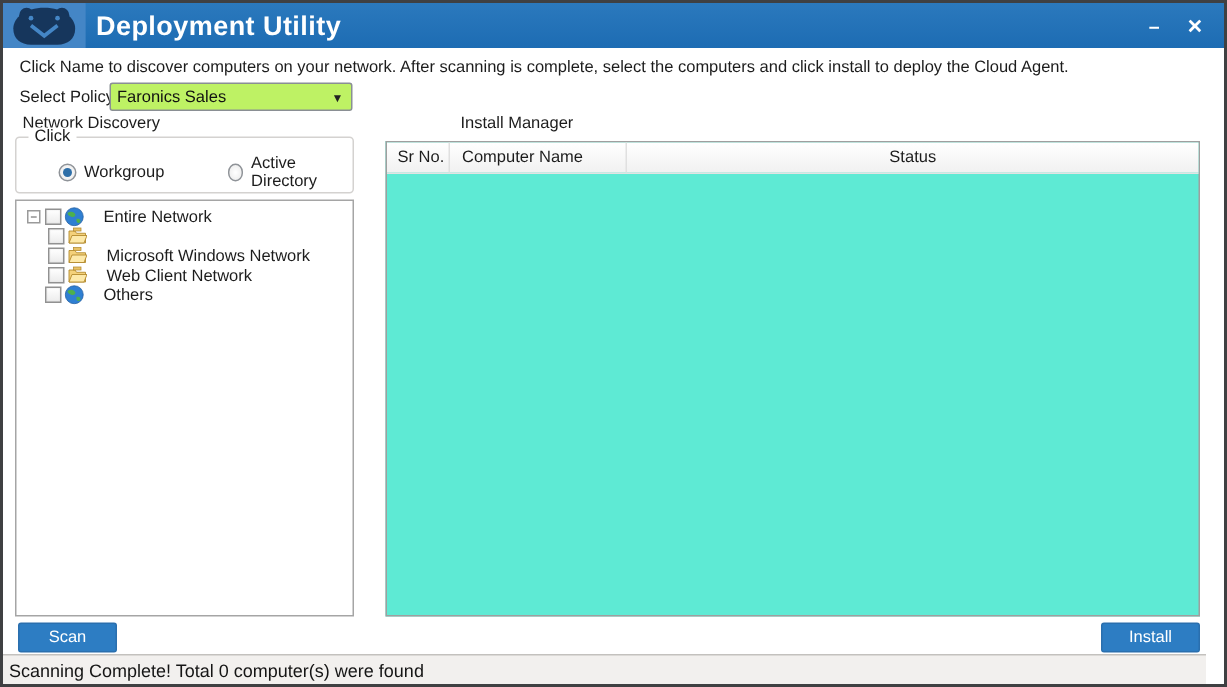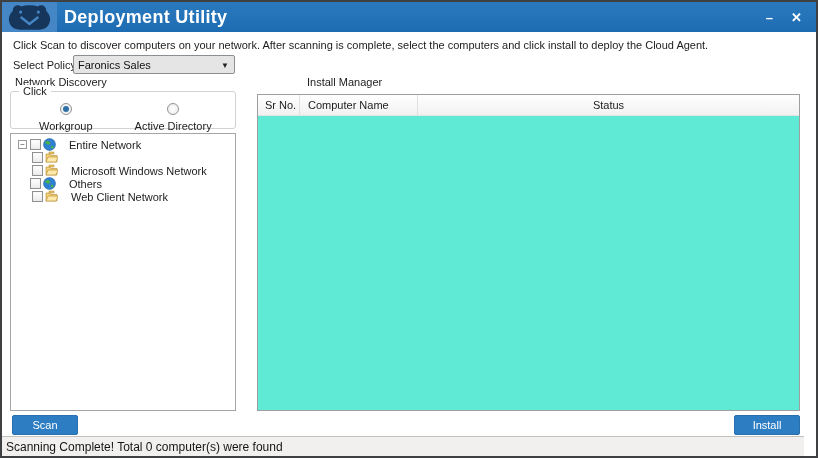--- a/index.html
+++ b/index.html
@@ -21,38 +21,38 @@
     position:absolute; left:62px; top:5px;
     color:#ffffff; font-size:18px; font-weight:bold; letter-spacing:0.3px;
   }
   .win-controls { position:absolute; right:10px; top:0; height:30px; display:flex; align-items:center; gap:10px; }
   .win-btn { color:#ffffff; font-weight:bold; font-size:13px; line-height:1; cursor:default; padding:2px 4px; }
   
   .instruction { position:absolute; left:11px; top:37px; font-size:11px; color:#1c1c1c; }
   .policy-label { position:absolute; left:11px; top:57px; font-size:11px; color:#1c1c1c; }
   .combobox {
     position:absolute; left:71px; top:53px; width:162px; height:19px;
-    border:1px solid #8a8f94; border-radius:2px; background:#e5e5e5;
+    border:1px solid #8a8f94; border-radius:2px; background:#bef264;
     font-size:11px; color:#111; display:flex; align-items:center; padding-left:4px;
   }
   .combobox .arrow { position:absolute; right:5px; top:5px; font-size:8px; color:#222; }
   .section-label { position:absolute; font-size:11px; color:#1c1c1c; }
   #lbl-netdisc { left:13px; top:74px; }
   #lbl-installmgr { left:257px; top:74px;margin-left:48px; }
   
   .groupbox {
     position:absolute; left:8px; top:89px; width:226px; height:38px;
     border:1px solid #d4d2d0; border-radius:3px;
   }
   .groupbox .legend {
     position:absolute; top:-7px; left:8px; background:#ffffff;
     padding:0 4px; font-size:11px; color:#1c1c1c;
   }
   .radio-row { position:absolute; top:11px; left:0; right:0; display:flex; }
-  .radio-item { display:flex; align-items:center; gap:5px; font-size:11px; color:#1c1c1c;flex-direction:column; }
+  .radio-item { display:flex; align-items:center; gap:5px; font-size:11px; color:#1c1c1c; }
   .radio-item.first { margin-left:28px; }
   .radio-item.second { margin-left:42px; }
   .radio {
     width:12px; height:12px; border:1px solid #8f9398; border-radius:50%;
     background:radial-gradient(#ffffff, #e9e9e9); position:relative;
   }
   .radio.checked::after {
     content:""; position:absolute; left:2px; top:2px; width:6px; height:6px;
     border-radius:50%; background:#2f6fa8;
   }
@@ -126,21 +126,21 @@
         <circle cx="37" cy="10" r="1.6" fill="#4486c6"></circle>
       </svg>
     </div>
     <div class="title-text">Deployment Utility</div>
     <div class="win-controls">
       <span class="win-btn">–</span>
       <span class="win-btn">✕</span>
     </div>
   </div>
 
-  <div class="instruction">Click Scan to discover computers on your network. After scanning  is complete, select the computers and click install to deploy the Cloud Agent.</div>
+  <div class="instruction">Click Name to discover computers on your network. After scanning  is complete, select the computers and click install to deploy the Cloud Agent.</div>
 
   <div class="policy-label">Select Policy</div>
   <div class="combobox">
     <span>Faronics Sales</span>
     <span class="arrow">▼</span>
   </div>
 
   <div class="section-label" id="lbl-netdisc">Network Discovery</div>
   <div class="section-label" id="lbl-installmgr">Install Manager</div>
 
@@ -184,38 +184,38 @@
       <span class="checkbox indent-child"></span>
       <svg class="tree-icon" viewBox="0 0 13 13">
         <path d="M1,3 L5,3 L6,4.5 L12,4.5 L12,11 L1,11 Z" fill="#f4d17a" stroke="#b38a2e" stroke-width="0.6"></path>
         <path d="M1,11 L3,6 L13,6 L11,11 Z" fill="#fde9a9" stroke="#b38a2e" stroke-width="0.6"></path>
         <rect x="4" y="1" width="5" height="2" fill="#e8c268" stroke="#b38a2e" stroke-width="0.5"></rect>
       </svg>
       <span class="tree-label">Microsoft Windows Network</span>
     </div>
 
     <div class="tree-row">
+      <span class="checkbox indent-child"></span>
+      <svg class="tree-icon" viewBox="0 0 13 13">
+        <path d="M1,3 L5,3 L6,4.5 L12,4.5 L12,11 L1,11 Z" fill="#f4d17a" stroke="#b38a2e" stroke-width="0.6"></path>
+        <path d="M1,11 L3,6 L13,6 L11,11 Z" fill="#fde9a9" stroke="#b38a2e" stroke-width="0.6"></path>
+        <rect x="4" y="1" width="5" height="2" fill="#e8c268" stroke="#b38a2e" stroke-width="0.5"></rect>
+      </svg>
+      <span class="tree-label">Web Client Network</span>
+    </div>
+
+    <div class="tree-row">
       <span class="spacer9" style="margin-left:7px;"></span>
       <span class="checkbox"></span>
       <svg class="tree-icon" viewBox="0 0 13 13">
         <circle cx="6.5" cy="6.5" r="6" fill="#2f7fd2" stroke="#1c5a9e" stroke-width="0.5"></circle>
         <path d="M2,4 C4,2.5 6,3 7,4.5 C8,6 6,7 4.5,6.5 C3,6 2,5 2,4 Z" fill="#4db04d"></path>
         <path d="M8,8 C10,7.5 11,8.5 10.5,10 C9.5,11.5 7.5,10.5 8,8 Z" fill="#4db04d"></path>
       </svg>
       <span class="tree-label">Others</span>
-    </div>
-
-    <div class="tree-row">
-      <span class="checkbox indent-child"></span>
-      <svg class="tree-icon" viewBox="0 0 13 13">
-        <path d="M1,3 L5,3 L6,4.5 L12,4.5 L12,11 L1,11 Z" fill="#f4d17a" stroke="#b38a2e" stroke-width="0.6"></path>
-        <path d="M1,11 L3,6 L13,6 L11,11 Z" fill="#fde9a9" stroke="#b38a2e" stroke-width="0.6"></path>
-        <rect x="4" y="1" width="5" height="2" fill="#e8c268" stroke="#b38a2e" stroke-width="0.5"></rect>
-      </svg>
-      <span class="tree-label">Web Client Network</span>
     </div>
 
   </div>
 
   <div class="table-panel">
     <div class="table-header">
       <div class="th srno">Sr No.</div>
       <div class="th cname">Computer Name</div>
       <div class="th status">Status</div>
     </div>

